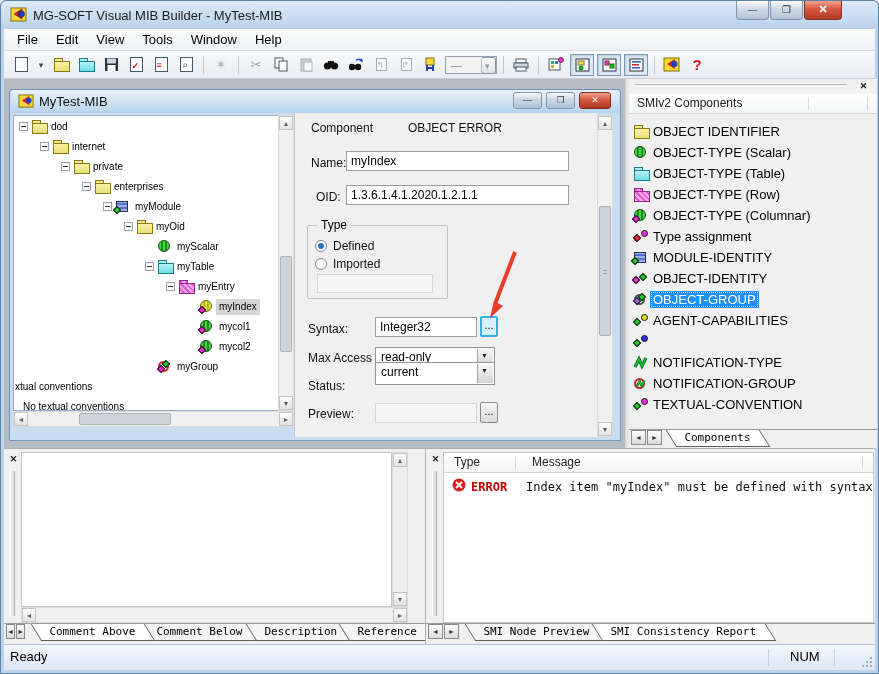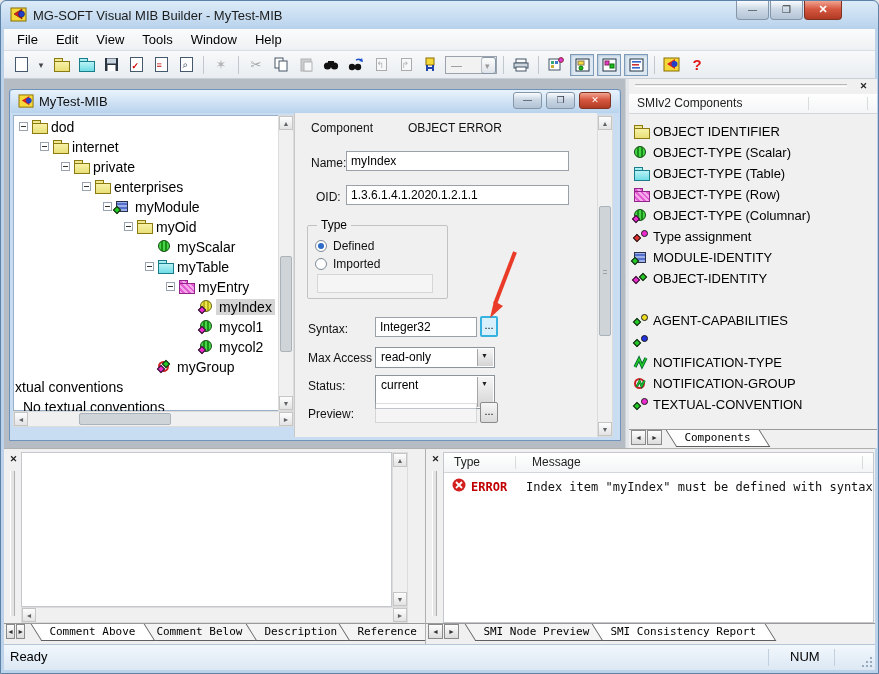--- a/index.html
+++ b/index.html
@@ -61,21 +61,21 @@
   .ctitle{position:absolute;left:1px;right:1px;top:0;height:23px;background:linear-gradient(#e9f3fc,#b9d3ed);border-radius:3px 3px 0 0}
   .ctitle-text{position:absolute;left:28px;top:4px;font-size:13px;color:#111}
   .cbtn{position:absolute;top:2px;height:17px;width:29px;border:1px solid #8596a8;background:linear-gradient(#fafcfe,#c9d6e4 45%,#b2c3d6);border-radius:3px;text-align:center;line-height:15px;font-size:9px;color:#334}
   .cbtn.close{background:linear-gradient(#f2a490,#d65740 45%,#b03a24);color:#fff;border-color:#7e3222}
 
   .treepane{position:absolute;left:12px;top:114px;width:265px;height:296px;background:#fff;border:1px solid #9ab0c6;border-right:none}
   .trow{position:absolute;left:0;height:20px;width:100%;white-space:nowrap}
   .exp{position:absolute;top:5px;width:9px;height:9px;border:1px solid #99a4b0;background:#fff}
   .exp::before{content:"";position:absolute;left:1px;top:3px;width:5px;height:1px;background:#333}
   .trow .ic{position:absolute;top:2px}
-  .tlabel{position:absolute;top:2px;font-size:14px;padding:0 3px;line-height:16px}
+  .tlabel{position:absolute;top:2px;font-size:10px;padding:0 3px;line-height:16px}
   .tlabel.sel{background:#d5d5d5}
 
   .scroll-v{position:absolute;width:16px;background:#f0f0f0;border:1px solid #dcdcdc}
   .scroll-h{position:absolute;height:16px;background:#f0f0f0;border:1px solid #dcdcdc}
   .sbtn{position:absolute;width:14px;height:14px;background:linear-gradient(#fdfdfd,#e3e3e3);border:1px solid #c5c5c5;color:#606468;text-align:center}
   .sbtn::before{font-size:7px;line-height:13px;display:block}
   .g-up::before{content:"▲"}.g-dn::before{content:"▼"}.g-lf::before{content:"◄"}.g-rt::before{content:"►"}
   .thumb{position:absolute;background:#cfd4d9;border:1px solid #aab2ba;border-radius:2px}
   .thumb .grip{position:absolute;left:3px;right:3px;top:50%;margin-top:-3px;height:6px;background:repeating-linear-gradient(0deg,#9aa2aa 0 1px,transparent 1px 3px)}
 
@@ -440,21 +440,21 @@
   <span class="tinput" style="left:374px;top:316px;width:102px;height:20px">Integer32</span>
   <span class="browse focus" style="left:479px;top:315px">...</span>
 
   <span class="flabel" style="left:307px;top:350px">Max Access</span>
   <span class="fcombo" style="left:374px;top:346px;width:120px;height:21px">
     <span class="val">read-only</span>
     <span class="dbtn"></span>
   </span>
 
   <span class="flabel" style="left:307px;top:378px">Status:</span>
-  <span class="fcombo" style="left:374px;top:374px;width:120px;height:34px">
+  <span class="fcombo" style="left:374px;top:361px;width:120px;height:23px">
     <span class="val">current</span>
     <span class="dbtn"></span>
   </span>
 
   <span class="flabel" style="left:307px;top:406px">Preview:</span>
   <span class="tinput dis" style="left:374px;top:402px;width:102px;height:20px"></span>
   <span class="browse" style="left:479px;top:401px">...</span>
 
   <div class="scroll-v" style="left:596px;top:114px;height:322px">
     <span class="sbtn g-up" style="left:0;top:0"></span>
@@ -516,20 +516,28 @@
           <span class="dd g" style="left:-1px;top:8px"></span>
         </span>
         <span class="clabel">MODULE-IDENTITY</span>
       </div>
     <div class="crow" style="top:189px">
         <span class="ic">
           <span class="dd m" style="left:0;top:6px"></span>
           <span class="dd g" style="left:7px;top:3px"></span>
         </span>
         <span class="clabel">OBJECT-IDENTITY</span>
+      </div>
+    <div class="crow" style="top:210px">
+        <span class="ic">
+          <span class="ring dark"></span>
+          <span class="dd v" style="left:1px;top:6px"></span>
+          <span class="dd g" style="left:6px;top:2px"></span>
+        </span>
+        <span class="clabel sel">OBJECT-GROUP</span>
       </div>
     <div class="crow" style="top:231px">
         <span class="ic">
           <span class="dd g" style="left:1px;top:6px"></span>
           <span class="dc y" style="left:8px;top:1px"></span>
         </span>
         <span class="clabel">AGENT-CAPABILITIES</span>
       </div>
     <div class="crow" style="top:252px">
         <span class="ic">

